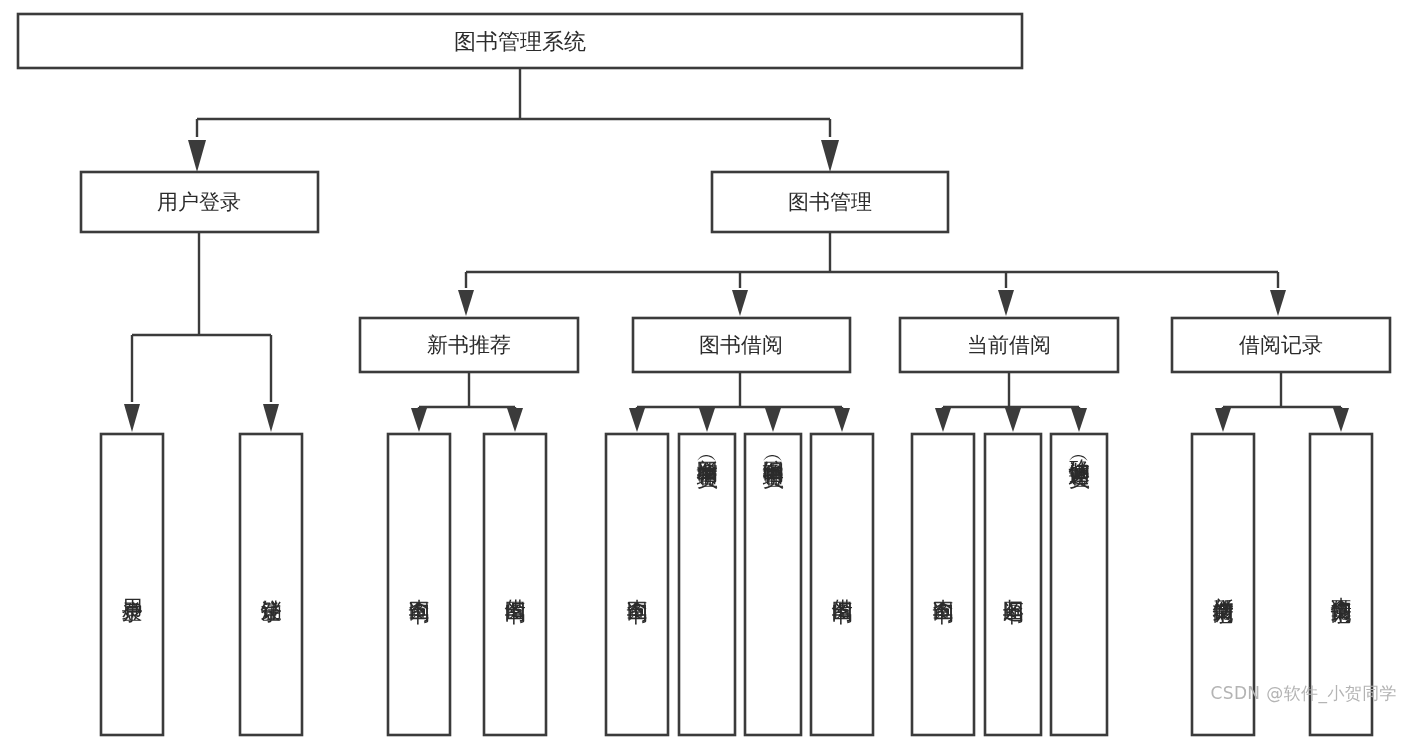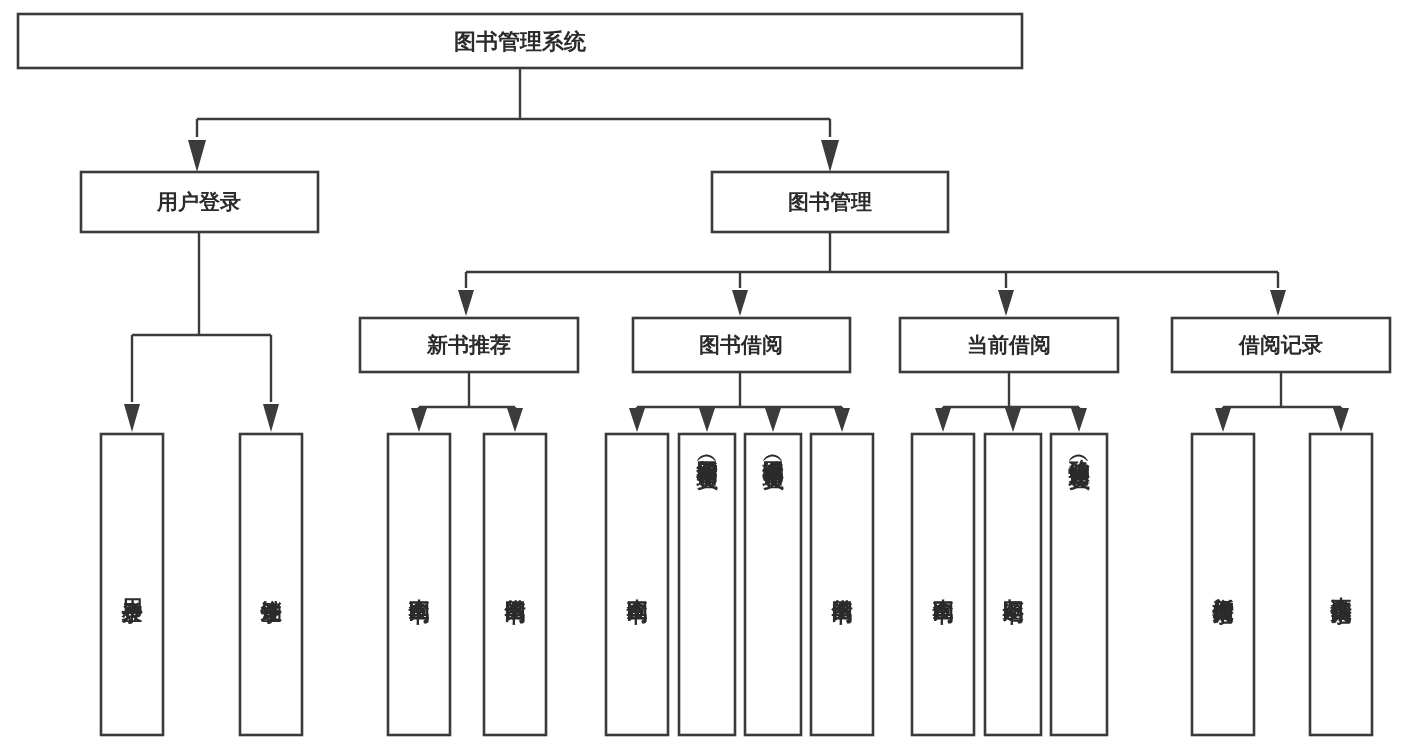--- a/index.html
+++ b/index.html
@@ -12,21 +12,20 @@
     width: 1405px;
     height: 747px;
     overflow: hidden;
     font-family: "DejaVu Sans", "Liberation Sans", sans-serif;
   }
   #diagram-root {
     position: relative;
     width: 1405px;
     height: 711px;
     background: #ffffff;
-    font-weight: bold;
   }
   svg#tree-svg {
     position: absolute;
     left: 0;
     top: 0;
     width: 1405px;
     height: 747px;
     display: block;
   }
   .node-rect {
@@ -236,14 +235,15 @@
   <div class="leaf-label-box" style="left:1051px; top:434px; width:56px; height:301px; align-items:flex-start;">
     <span class="leaf-label-text" style="margin-top:8px;">确认归还（管理员）</span>
   </div>
   <div class="leaf-label-box" style="left:1192px; top:434px; width:62px; height:301px;">
     <span class="leaf-label-text">新增借阅记录</span>
   </div>
   <div class="leaf-label-box" style="left:1310px; top:434px; width:62px; height:301px;">
     <span class="leaf-label-text">查询借阅记录</span>
   </div>
 
+  <div class="watermark">CSDN @软件_小贺同学</div>
 
 </div>
 
 </body></html>

